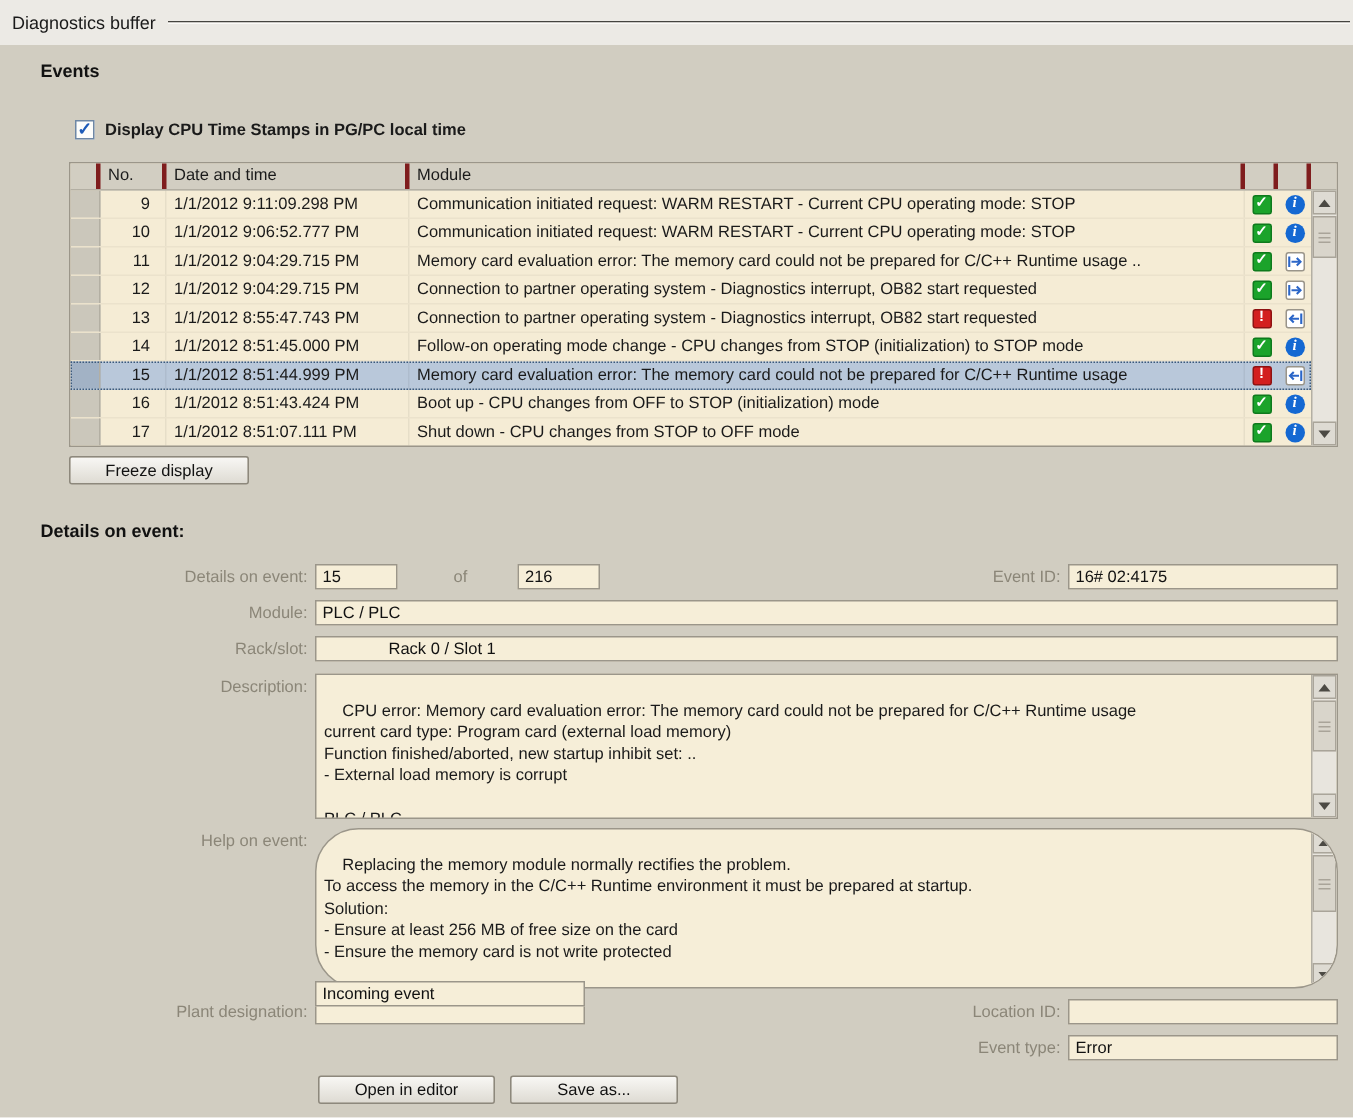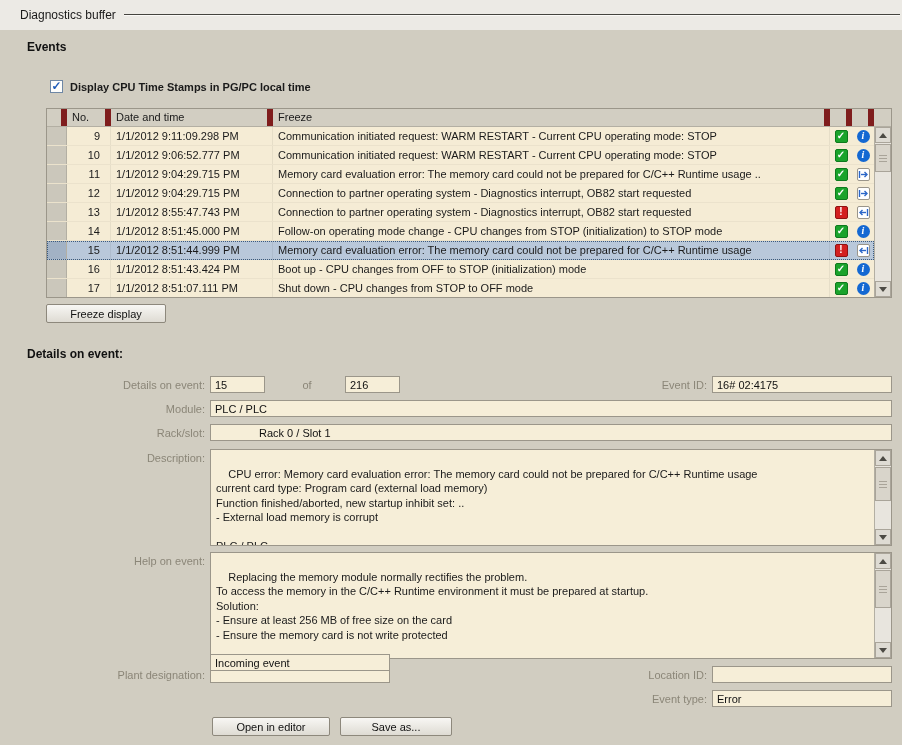--- a/index.html
+++ b/index.html
@@ -4,37 +4,37 @@
 <style>
   html,body { margin:0; padding:0; background:#ffffff; }
   * { box-sizing:border-box; }
   #app {
     position:relative; width:902px; height:745px;
     background:#d1cdc1; font-family:"Liberation Sans", sans-serif;
     font-size:11px; color:#1a1a1a; overflow:hidden;
   }
   
   .topbar { position:absolute; left:0; top:0; width:100%; height:30px; background:#eceae5; display:flex; align-items:center; }
-  .topbar .title { margin-left:20px; font-size:12px; white-space:nowrap; }
+  .topbar .title { margin-left:8px; font-size:12px; white-space:nowrap; }
   .topbar .rule { flex:1; margin:0 2px 0 8px; height:2px; border-top:1px solid #45443f; border-bottom:1px solid #fbfaf7; margin-top:-1px; }
 
   .h-section { position:absolute; font-weight:bold; font-size:12px; color:#111; }
   #h-events { left:27px; top:40px; }
   #h-details { left:27px; top:347px; }
 
   
   .cbrow { position:absolute; left:50px; top:80px; display:flex; align-items:center; gap:7px; }
   .checkbox { width:13px; height:13px; background:#fdfdfb; border:1px solid #6e87a5; display:flex; align-items:center; justify-content:center; }
   .checkbox.checked::after { content:"\2713"; color:#1e5bb8; font-size:12px; font-weight:bold; margin-top:-2px; }
   .cblabel { font-weight:bold; }
 
   
   .etable { position:absolute; left:46px; top:108px; width:846px; height:190px; background:#f5ecd5; border:1px solid #9b968a; }
   .thead { display:grid; grid-template-columns:20px 44px 162px 1fr 22px 22px 17px; height:18px; background:#d2cec2; border-bottom:1px solid #b3afa3; }
-  .hcell { border-right:6px solid #7f1d1d; padding:0 5px; line-height:17px; white-space:nowrap; overflow:hidden; }
+  .hcell { border-right:3px solid #7f1d1d; padding:0 5px; line-height:17px; white-space:nowrap; overflow:hidden; }
   .hcell:last-child { border-right:none; }
   .tbody { position:absolute; top:18px; left:0; right:17px; bottom:0; overflow:hidden; }
   .trow { display:grid; grid-template-columns:20px 44px 162px 1fr 22px 22px; height:19px; border-bottom:1px solid rgba(0,0,0,0.04); }
   .cell { line-height:18px; padding:0 5px; white-space:nowrap; overflow:hidden; border-right:1px solid rgba(0,0,0,0.06); }
   .cell.sel { background:#cbc7bb; border-right:1px solid #b3afa3; padding:0; }
   .cell.no { text-align:right; padding-right:10px; }
   .cell.ic1, .cell.ic2 { display:flex; align-items:center; justify-content:center; padding:0; border-right:none; }
   .trow.selected { background:#b9c8da; outline:1px dotted #3c5a7c; outline-offset:-1px; }
   .trow.selected .sel { background:#a2b2c5; }
 
@@ -85,21 +85,21 @@
   <div class="cbrow">
     <span id="cb-timestamps" class="checkbox checked"></span>
     <span class="cblabel">Display CPU Time Stamps in PG/PC local time</span>
   </div>
 
   <div class="etable">
     <div class="thead">
       <div class="hcell"></div>
       <div class="hcell">No.</div>
       <div class="hcell">Date and time</div>
-      <div class="hcell">Freeze</div>
+      <div class="hcell">Module</div>
       <div class="hcell"></div>
       <div class="hcell"></div>
       <div class="hcell"></div>
     </div>
     <div class="tbody" id="tbody">
         <div class="trow">
     <div class="cell sel"></div>
     <div class="cell no">9</div>
     <div class="cell date">1/1/2012 9:11:09.298 PM</div>
     <div class="cell event">Communication initiated request: WARM RESTART - Current CPU operating mode: STOP</div>
@@ -268,21 +268,21 @@
 
 PLC / PLC</span>
     <div class="vscroll inner-scroll">
       <div class="sb-btn sb-up"><span class="arr arr-up"></span></div>
       <div class="sb-thumb" style="top:17px; height:34px;"></div>
       <div class="sb-btn sb-dn"><span class="arr arr-dn"></span></div>
     </div>
   </div>
 
   <div class="flabel" style="left:20px; top:553px; width:185px;">Help on event:</div>
-  <div class="textarea" style="left:210px; top:552px; width:682px; height:107px;">
+  <div class="textarea" style="left:210px; top:552px; width:682px; height:107px;border-radius:29px;">
     <span>Replacing the memory module normally rectifies the problem.
 To access the memory in the C/C++ Runtime environment it must be prepared at startup.
 Solution:
 - Ensure at least 256 MB of free size on the card
 - Ensure the memory card is not write protected</span>
     <div class="vscroll inner-scroll">
       <div class="sb-btn sb-up"><span class="arr arr-up"></span></div>
       <div class="sb-thumb" style="top:17px; height:38px;"></div>
       <div class="sb-btn sb-dn"><span class="arr arr-dn"></span></div>
     </div>

